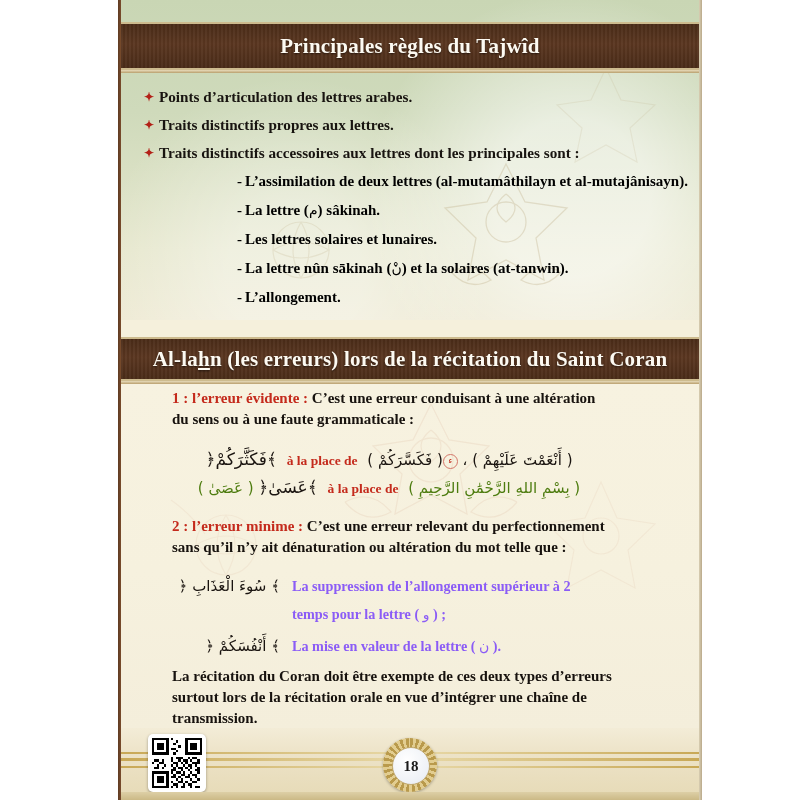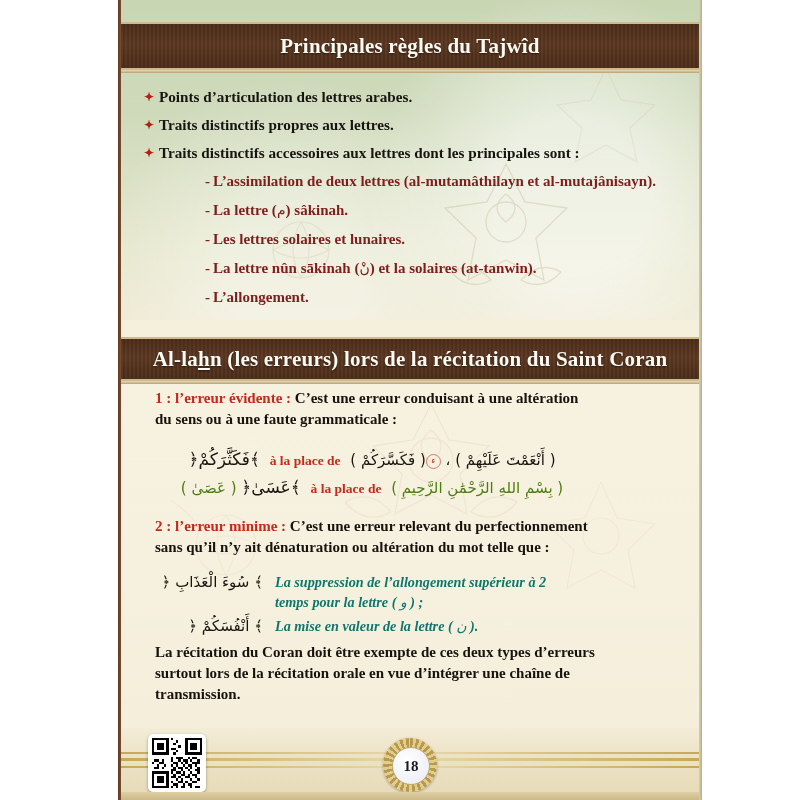--- a/index.html
+++ b/index.html
@@ -79,40 +79,40 @@
     padding-left:38px;
     margin-bottom:10px;
     font-size:15.2px;font-weight:bold;color:#181410;
     line-height:18px;
   }
   .bullet-row .mk{
     position:absolute;left:23px;top:3px;
     color:#b32017;font-size:12px;line-height:12px;
   }
   .sub-row{
-    padding-left:84px;
+    padding-left:116px;
     margin-bottom:11px;
-    font-size:15px;font-weight:bold;color:#7f1d1d;
+    font-size:15px;font-weight:bold;color:#000000;
     line-height:18px;
   }
   .sub-row .dash{margin-right:3px;}
   .ar-inline{
     font-family:"DejaVu Sans","Liberation Sans",sans-serif;
     font-size:14px;font-weight:normal;
   }
 
   
   .cream{
     position:absolute;left:3px;top:380px;width:578px;height:348px;
     background:linear-gradient(180deg,#f7f2e0 0%,#f6f1de 55%,#f4eedb 100%);
     overflow:hidden;
   }
   .cream .motif{opacity:.20;}
 
-  .body-zone{position:absolute;left:3px;top:388px;width:502px;z-index:14;}
+  .body-zone{position:absolute;left:20px;top:388px;width:502px;z-index:14;}
   .para{
     padding:0 26px 0 34px;
     font-size:15px;font-weight:bold;color:#17120e;
     line-height:21px;
     text-align:left;
   }
   .red{color:#c42a1c;}
   .para.spaced{margin-top:14px;}
 
   
@@ -147,22 +147,22 @@
     padding-left:34px;padding-right:44px;
     margin-bottom:4px;
   }
   .ex-row .ar{
     font-family:"DejaVu Sans","Liberation Sans",sans-serif;
     font-size:15px;color:#1a1410;
     min-width:108px;text-align:right;
     white-space:nowrap;
   }
   .ex-row .fr{
-    font-size:14.2px;font-weight:bold;color:#0f766e;
-    padding-left:12px;line-height:20px;font-style:italic;
+    font-size:14.2px;font-weight:bold;color:#8b5cf6;
+    padding-left:12px;line-height:28px;
   }
 
   
   .footer{
     position:absolute;left:3px;bottom:0;width:578px;height:72px;
     background:linear-gradient(180deg,#f3ecd7 0%,#ece2c6 40%,#e6dab6 100%);
     z-index:20;
   }
   .rules{position:absolute;left:0;top:24px;width:578px;height:24px;}
   .rules i{

